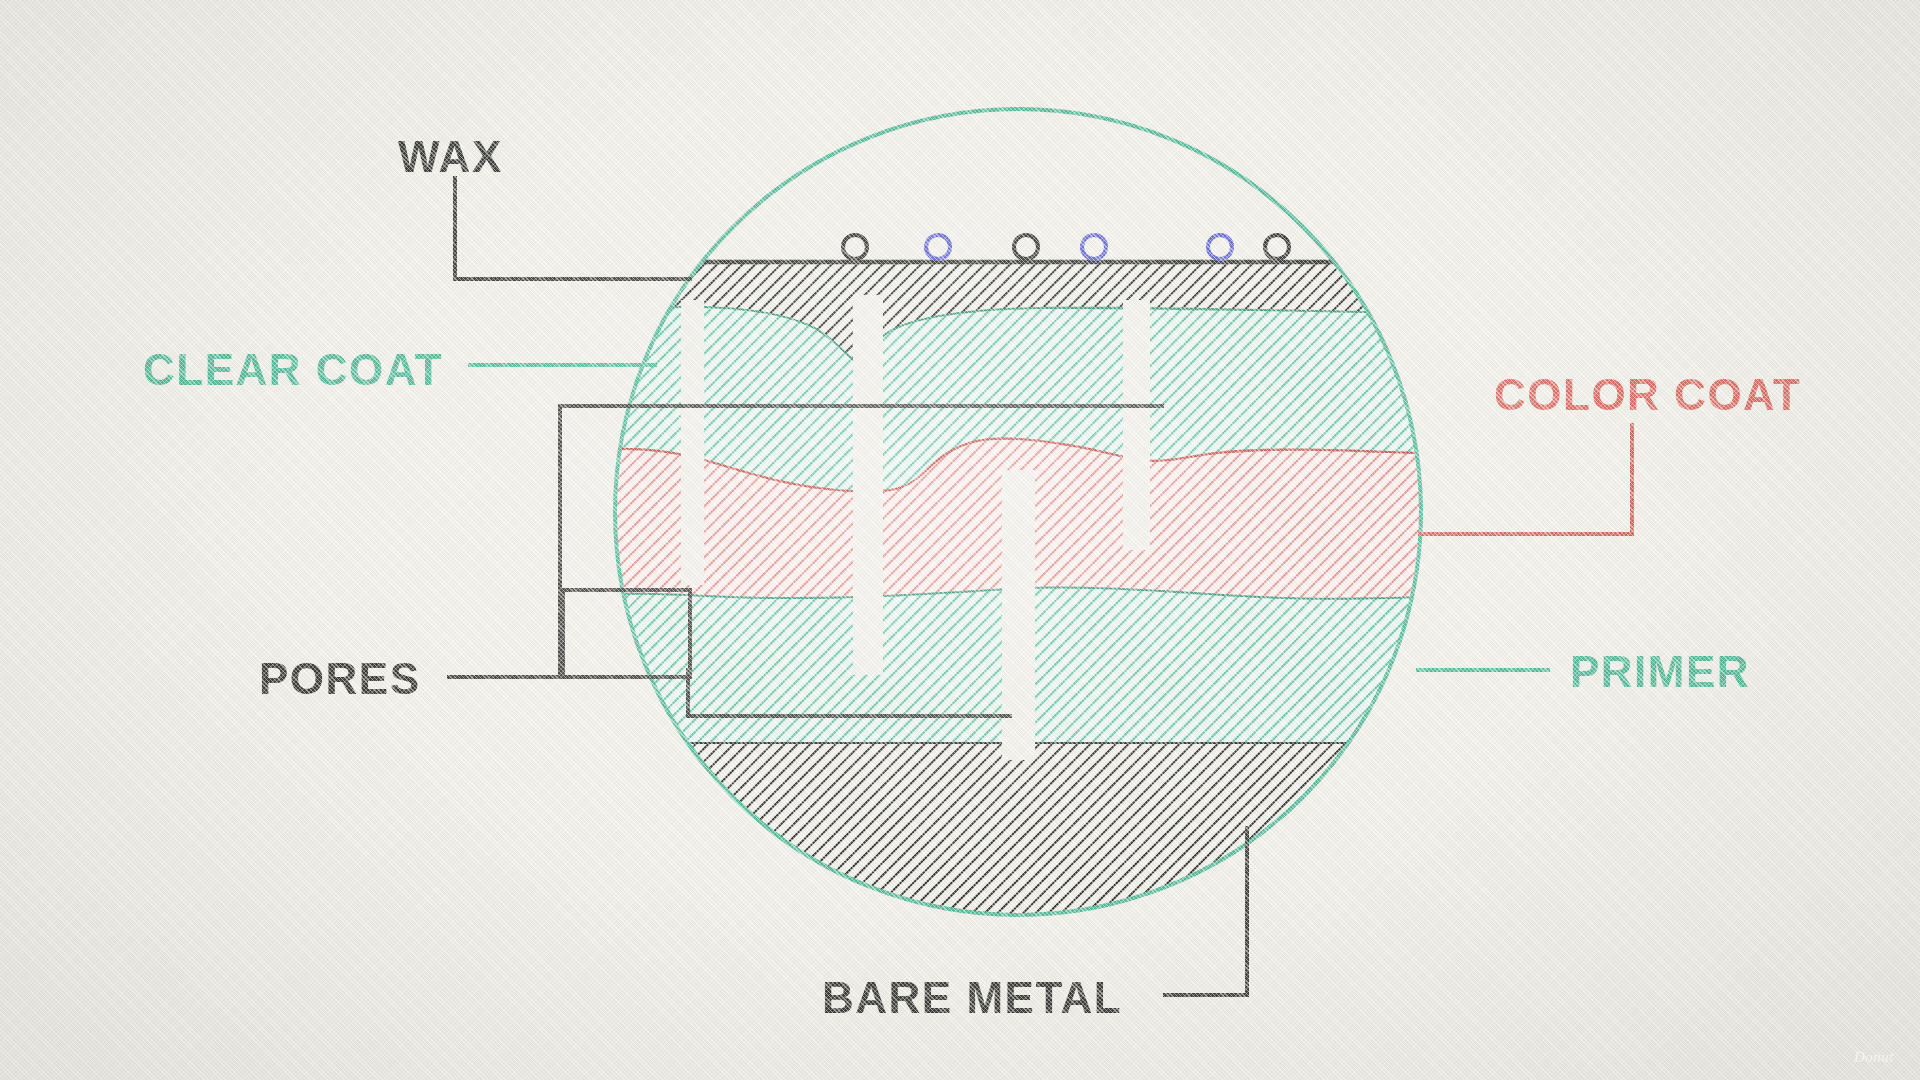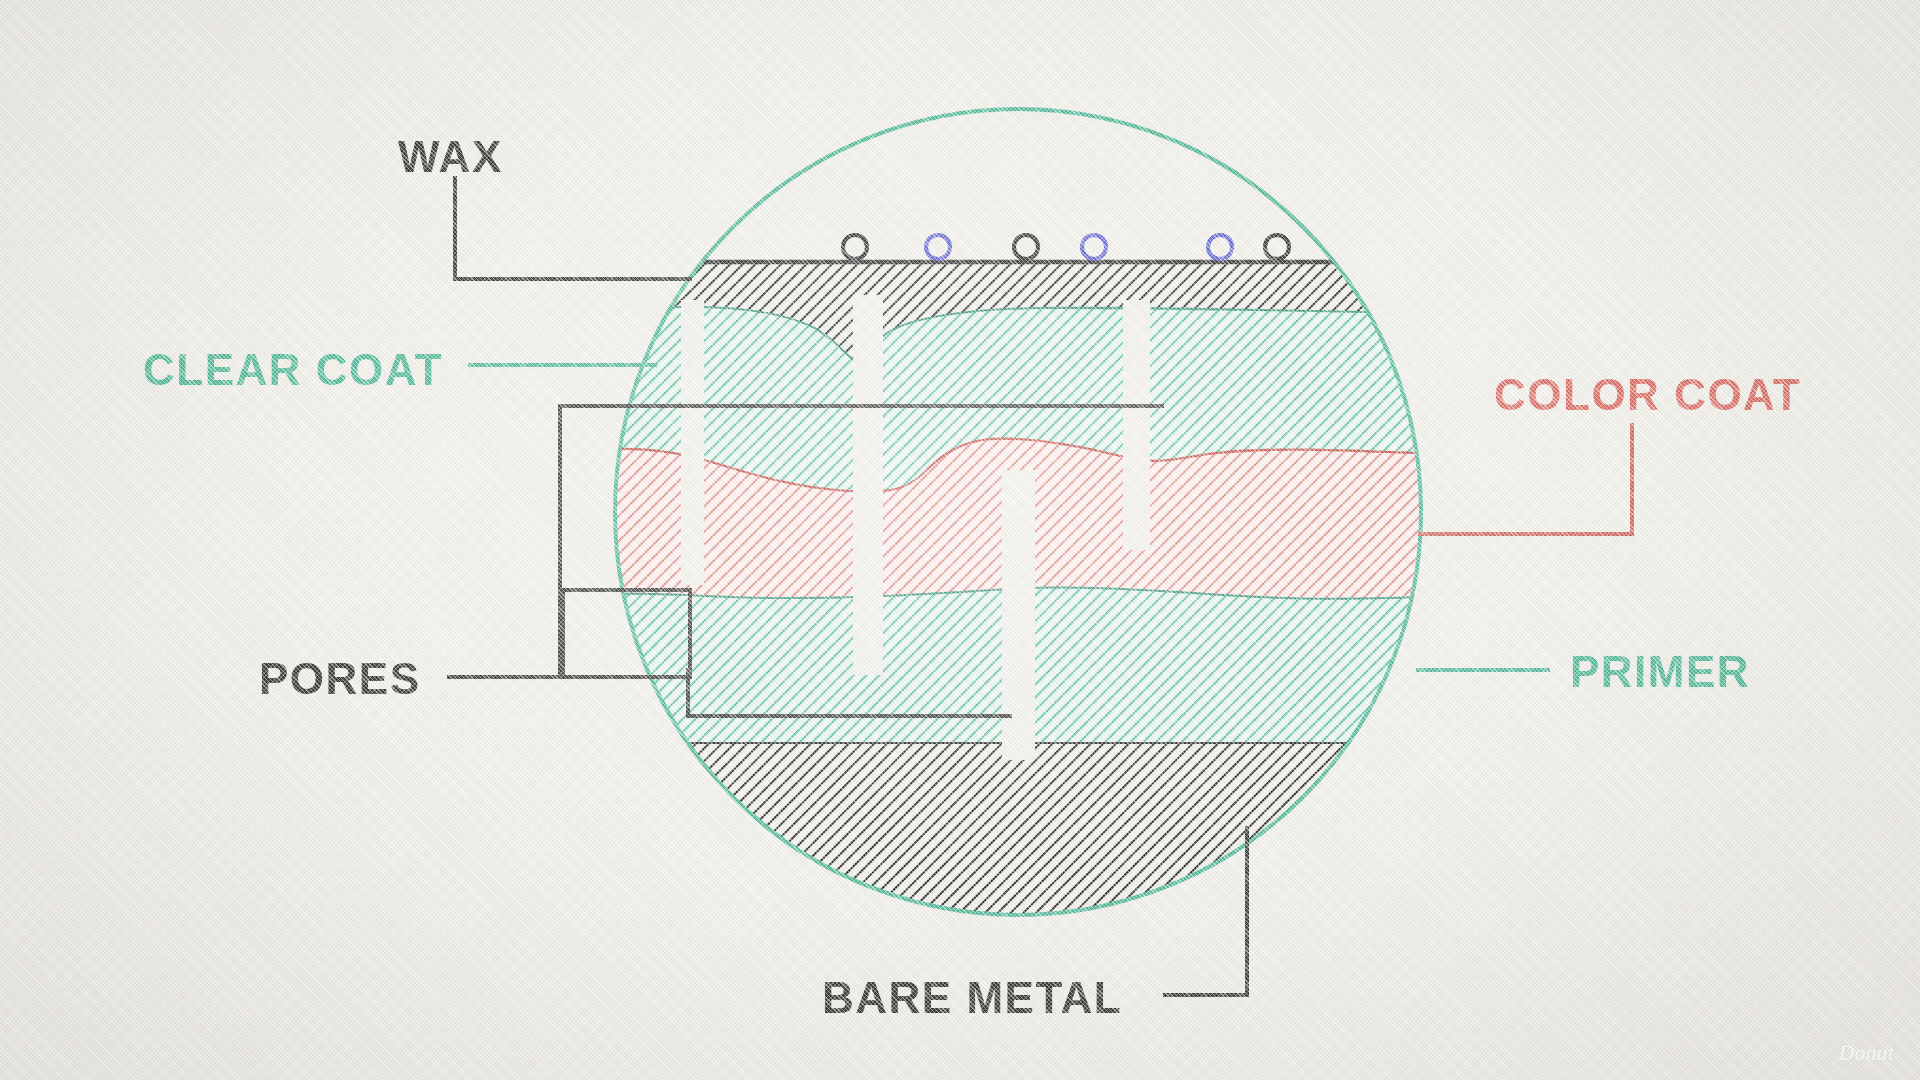--- a/index.html
+++ b/index.html
@@ -51,21 +51,21 @@
   }
   .lbl-dark { fill: #333330; }
   .lbl-teal { fill: #4cb795; }
   .lbl-red  { fill: #d9685f; }
   #watermark {
     position: absolute;
     right: 26px;
     bottom: 14px;
     font-family: "Liberation Serif", serif;
     font-style: italic;
-    font-size: 21px;
+    font-size: 15px;
     color: rgba(255,255,255,0.72);
     letter-spacing: .5px;
     text-shadow: 0 1px 0 rgba(0,0,0,0.035);
     user-select: none;
   }
 </style>
 </head>
 <body>
 
 <div id="stage">

